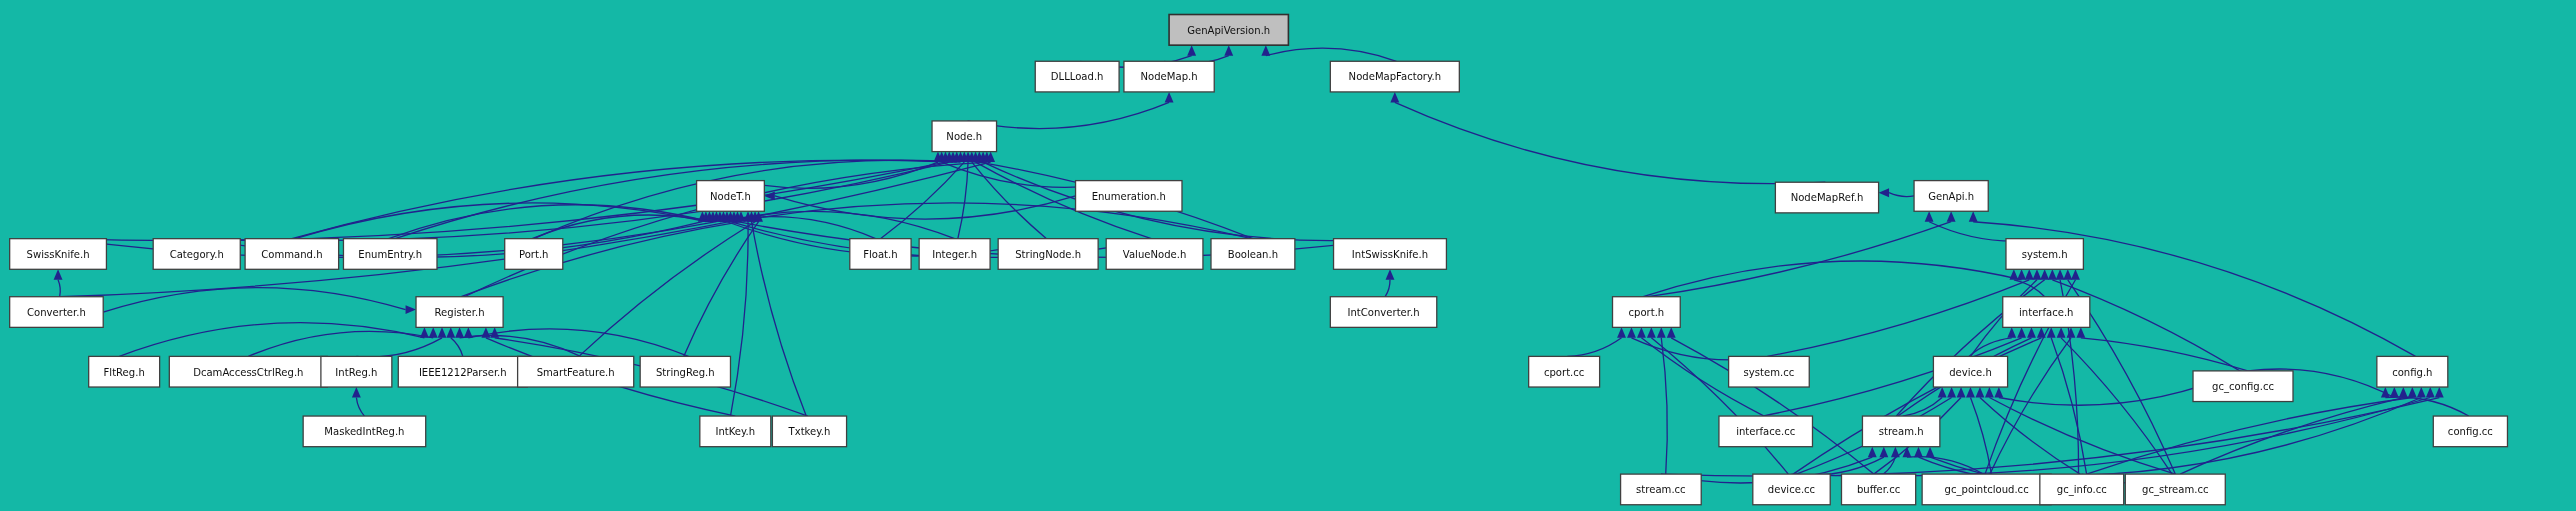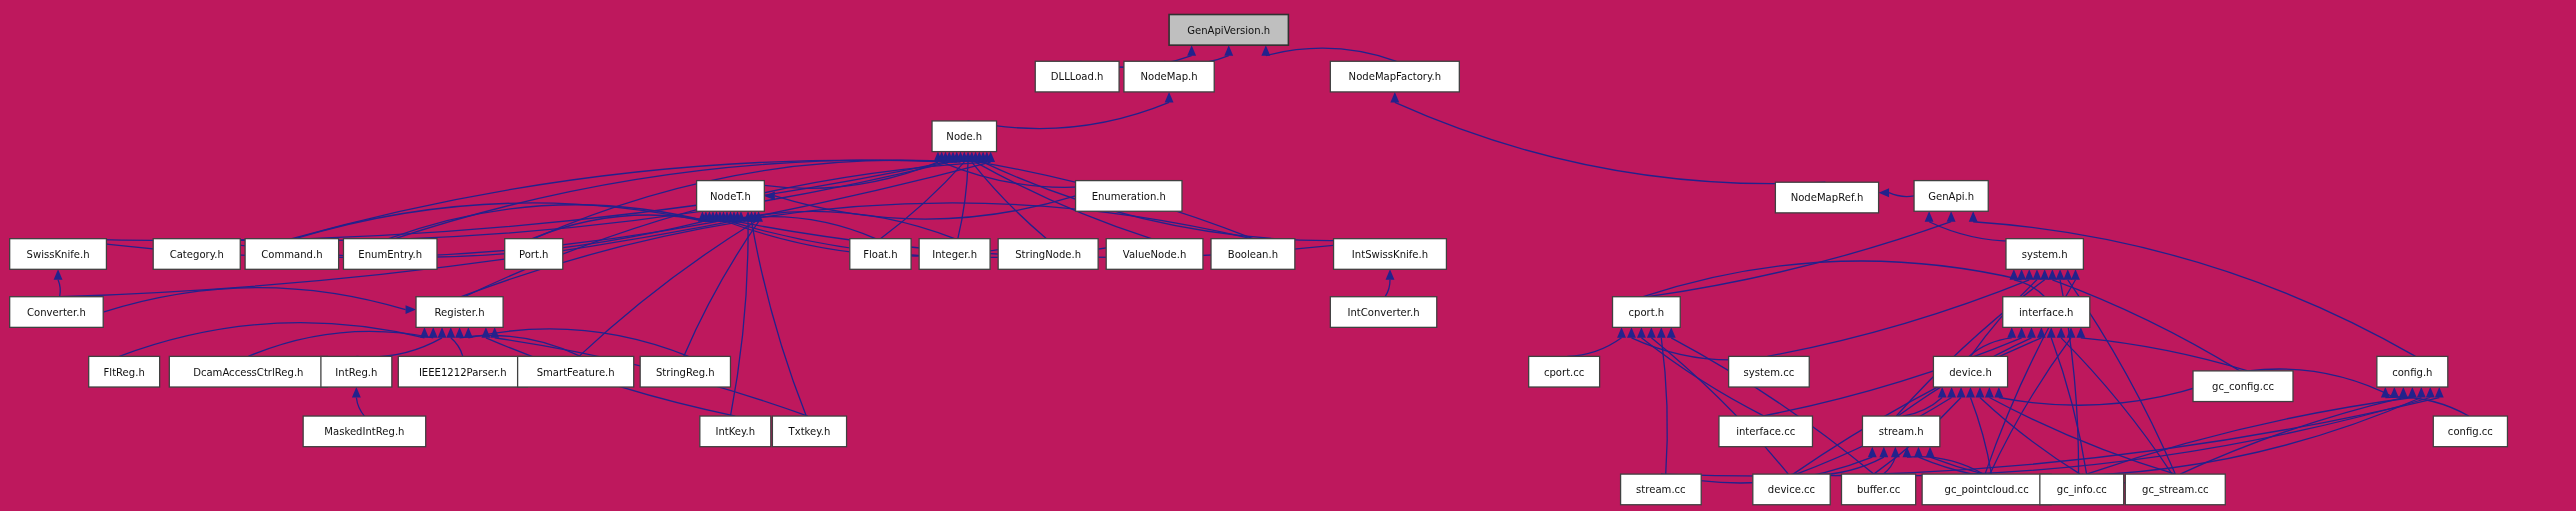--- a/index.html
+++ b/index.html
@@ -1,16 +1,16 @@
 <!DOCTYPE html>
 <html style="font-size:13px"><head>
 <meta charset="utf-8">
 <style>
   html,body{margin:0;padding:0;background:#ffffff;}
-  #root{position:relative;width:2576px;height:512px;overflow:hidden;background:#be185d;
+  #root{position:relative;width:2576px;height:512px;overflow:hidden;background:#14b8a6;
         font-family:"DejaVu Sans","Liberation Sans",sans-serif;}
   svg#graph{position:absolute;left:0;top:0;width:2576px;height:512px;}
   .edge{fill:none;stroke:#22228c;stroke-width:1.6;}
   .ahead{fill:#22228c;stroke:none;}
   .node-rect{fill:#ffffff;stroke:#404040;stroke-width:1.6;}
   .node-rect.root{fill:#bfbfbf;stroke:#303030;stroke-width:2;}
   .node-label{font-family:"DejaVu Sans","Liberation Sans",sans-serif;font-size:12.5px;
               fill:#101010;text-anchor:middle;dominant-baseline:middle;}
 </style>
 </head>

